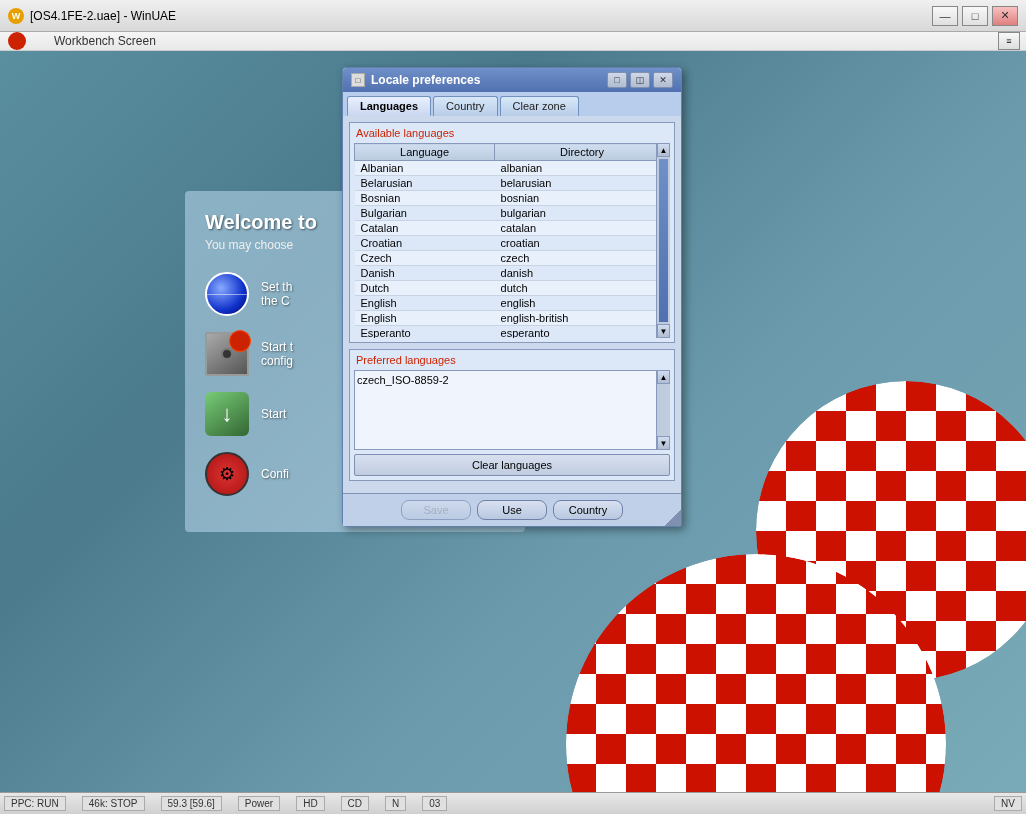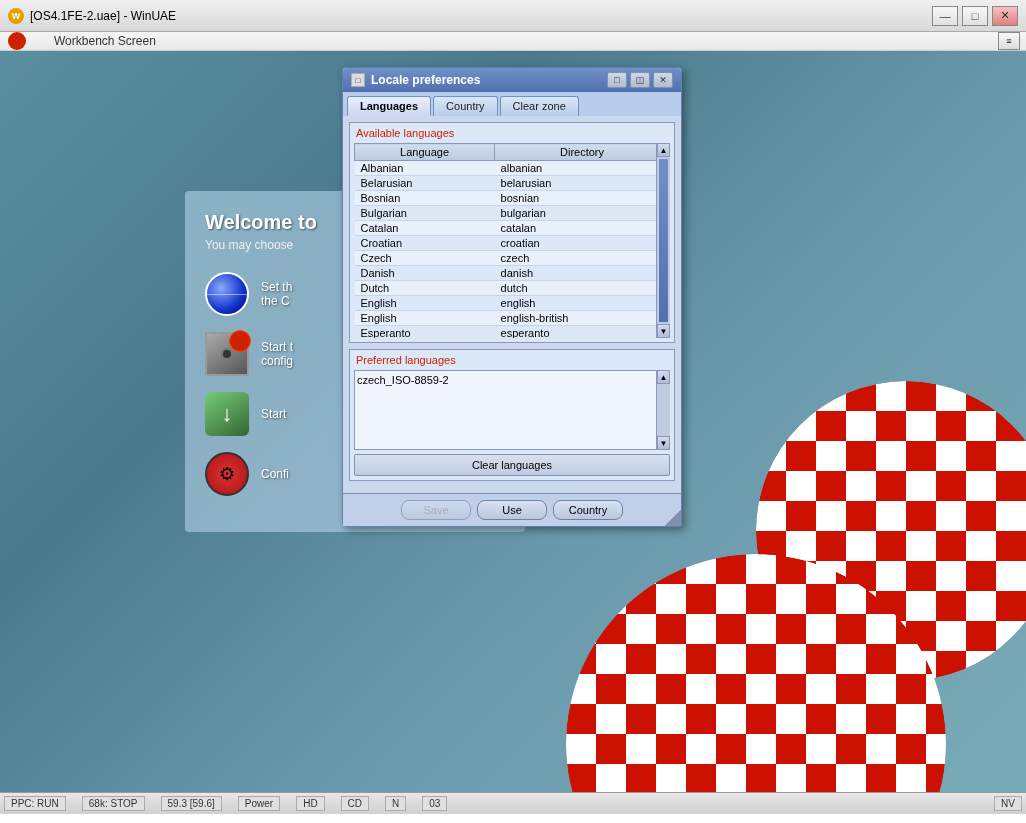--- a/index.html
+++ b/index.html
@@ -704,21 +704,21 @@
       <button class="footer-btn disabled" disabled="">Save</button>
       <button class="footer-btn">Use</button>
       <button class="footer-btn">Country</button>
     </div>
 
     <div class="resize-handle"></div>
   </div>
 
   <div id="status-bar">
     <span class="status-item">PPC: RUN</span>
-    <span class="status-item">68k: STOP</span>
+    <span class="status-item">46k: STOP</span>
     <span class="status-item">59.3 [59.6]</span>
     <span class="status-item">Power</span>
     <span class="status-item">HD</span>
     <span class="status-item">CD</span>
     <span class="status-item">N</span>
     <span class="status-item">03</span>
     <span style="flex:1;"></span>
     <span class="status-item">NV</span>
   </div>
 

